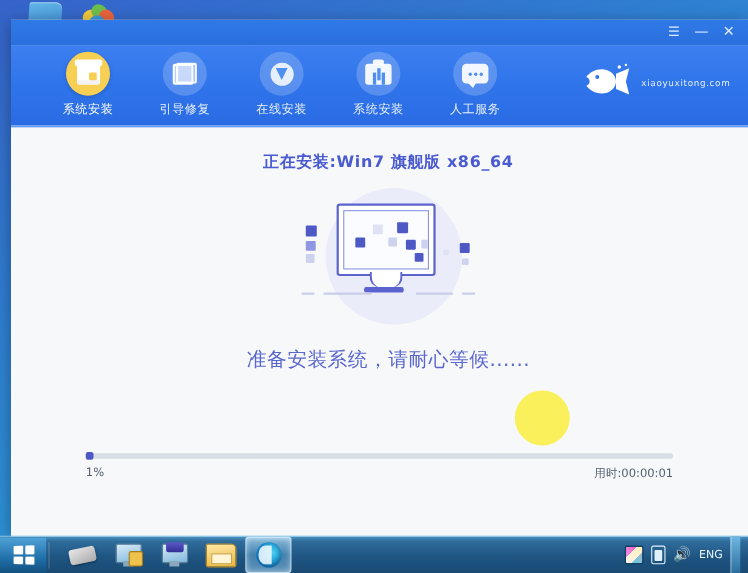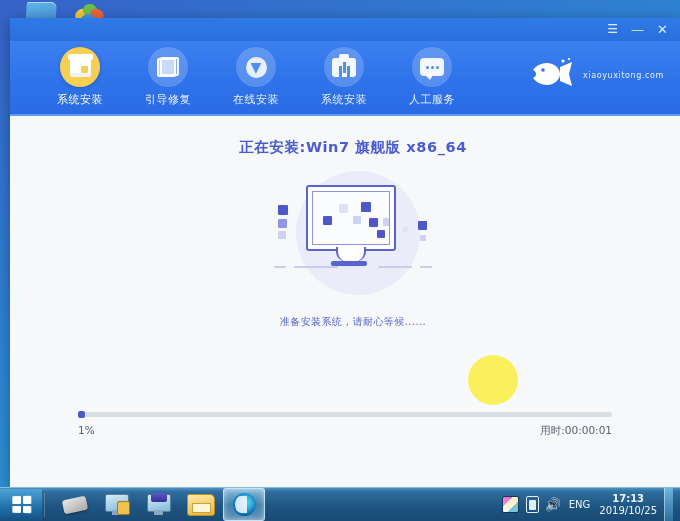--- a/index.html
+++ b/index.html
@@ -217,21 +217,21 @@
   .illus .neck { position: absolute; left: 68px; top: 78px; width: 26px; height: 15px; background: #ffffff; border-left: 2.5px solid #5b63cf; border-right: 2.5px solid #5b63cf; border-radius: 0 0 40% 40%/0 0 70% 70%; }
   .illus .foot { position: absolute; left: 63px; top: 92px; width: 36px; height: 5px; background: #5b63cf; border-radius: 2px; }
   .illus .ground { position: absolute; left: 6px; top: 97px; width: 158px; height: 2px; }
   .illus .ground i { position:absolute; height:2px; background:#c9cde8; border-radius:2px; }
   .illus .sq-out { position: absolute; border-radius: 1px; }
 
   .hint {
     text-align: center;
     margin-top: 16px;
     color: #5a67cc;
-    font-size: 10px;
+    font-size: 18px;
     letter-spacing: .4px;
   }
 
   .progress-wrap {
     position: absolute;
     left: 68px; right: 68px; bottom: 50px;
   }
   .track {
     height: 5px;
     background: #d9dde4;
@@ -434,21 +434,17 @@
     </div>
     <div class="tb-item active">
       <div class="ic-edge"></div>
     </div>
 
     <div class="tray">
       <div class="tray-color"></div>
       <div class="tray-usb"></div>
       <div class="tray-spk">🔊</div>
       <div>ENG</div>
-      <div class="clock">
-        <b>17:13</b>
-        <span>2019/10/25</span>
-      </div>
       <div class="show-desktop"></div>
     </div>
   </div>
 
 </div>
 
 </body></html>

